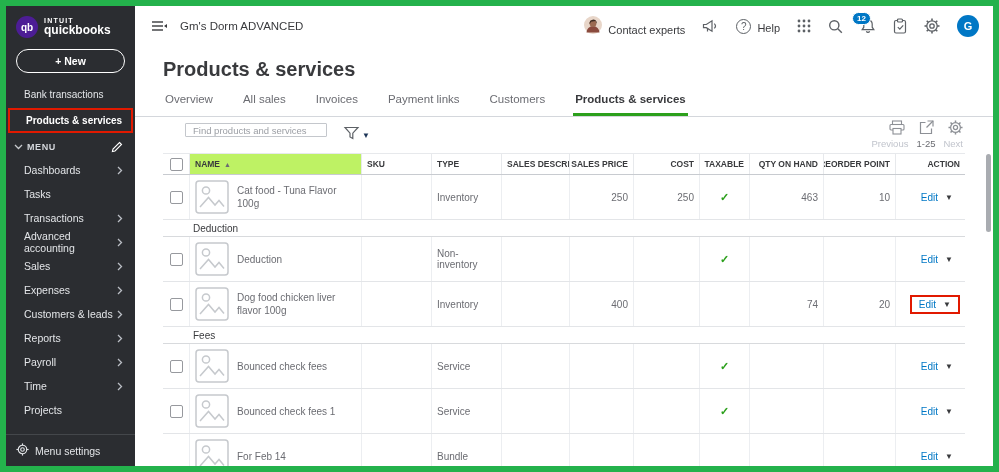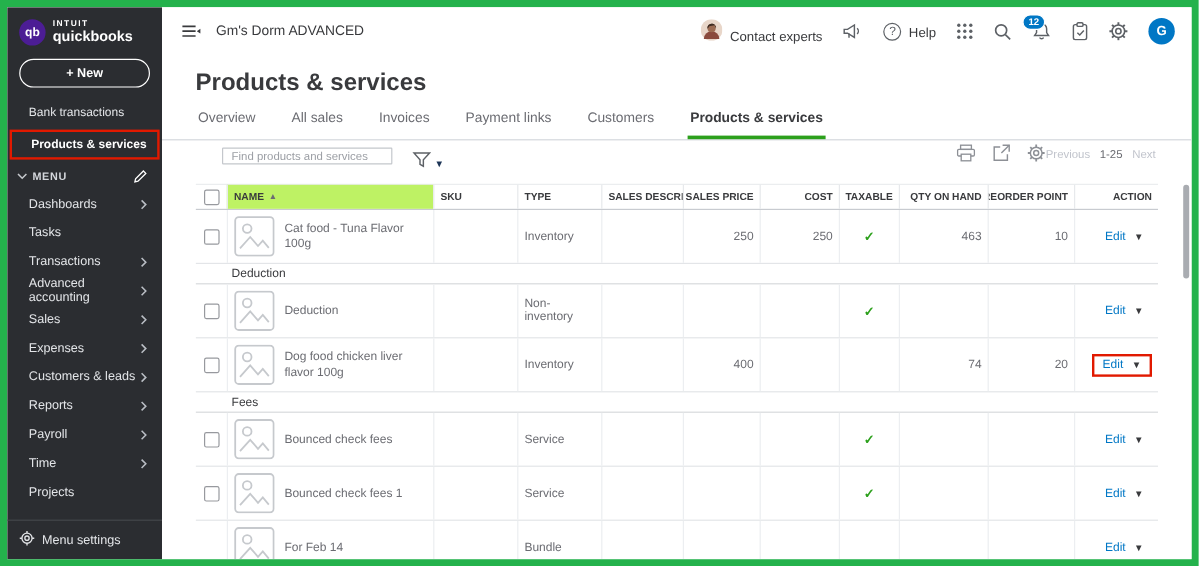--- a/index.html
+++ b/index.html
@@ -38,21 +38,21 @@
   .page-title { font-size:20px; font-weight:bold; color:#393a3d; padding:12px 0 0 28px; flex-shrink:0; }
   .tabs { display:flex; gap:26px; padding-left:28px; margin-top:12px; border-bottom:1px solid #d4d7dc; flex-shrink:0; }
   .tab { font-size:11.5px; color:#6b6c72; padding:0 2px 8px; border-bottom:3px solid transparent; cursor:pointer; white-space:nowrap; }
   .tab.active { color:#393a3d; font-weight:bold; border-bottom-color:#2ca01c; }
 
   .toolbar { position:relative; height:36px; flex-shrink:0; }
   .search-input { position:absolute; left:50px; top:6px; width:142px; height:14px; border:1px solid #c4c7cc; border-radius:1px; font-size:9.5px; padding:0 7px; color:#6b6c72; font-family:"Liberation Sans",sans-serif; outline:none; }
   .search-input::placeholder { color:#9b9ea4; }
   .filter-group { position:absolute; left:208px; top:9px; display:flex; align-items:center; gap:1px; cursor:pointer; }
   .filter-caret { font-size:8px; color:#1d3557; }
-  .right-tools { position:absolute; right:30px; top:3px; display:flex; flex-direction:row; align-items:flex-end; }
+  .right-tools { position:absolute; right:30px; top:3px; display:flex; flex-direction:column; align-items:flex-end; }
   .tool-icons { display:flex; gap:14px; align-items:center; }
   .pagination { margin-top:3px; font-size:9.5px; color:#c1c4cc; display:flex; gap:8px; }
   .pagination .range { color:#6b6c72; }
   .pag-btn { cursor:pointer; }
 
   
   .table { margin:0 28px; flex:1; overflow:hidden; }
   .thead { display:flex; height:22px; border-top:1px solid #e7e9ec; border-bottom:1px solid #c8cbd0; }
   .hcell { font-size:8.5px; font-weight:bold; color:#393a3d; display:flex; align-items:center; padding:0 5px; white-space:nowrap; overflow:hidden; border-left:1px solid #e7e9ec; }
   .hcell:first-child { border-left:none; }

